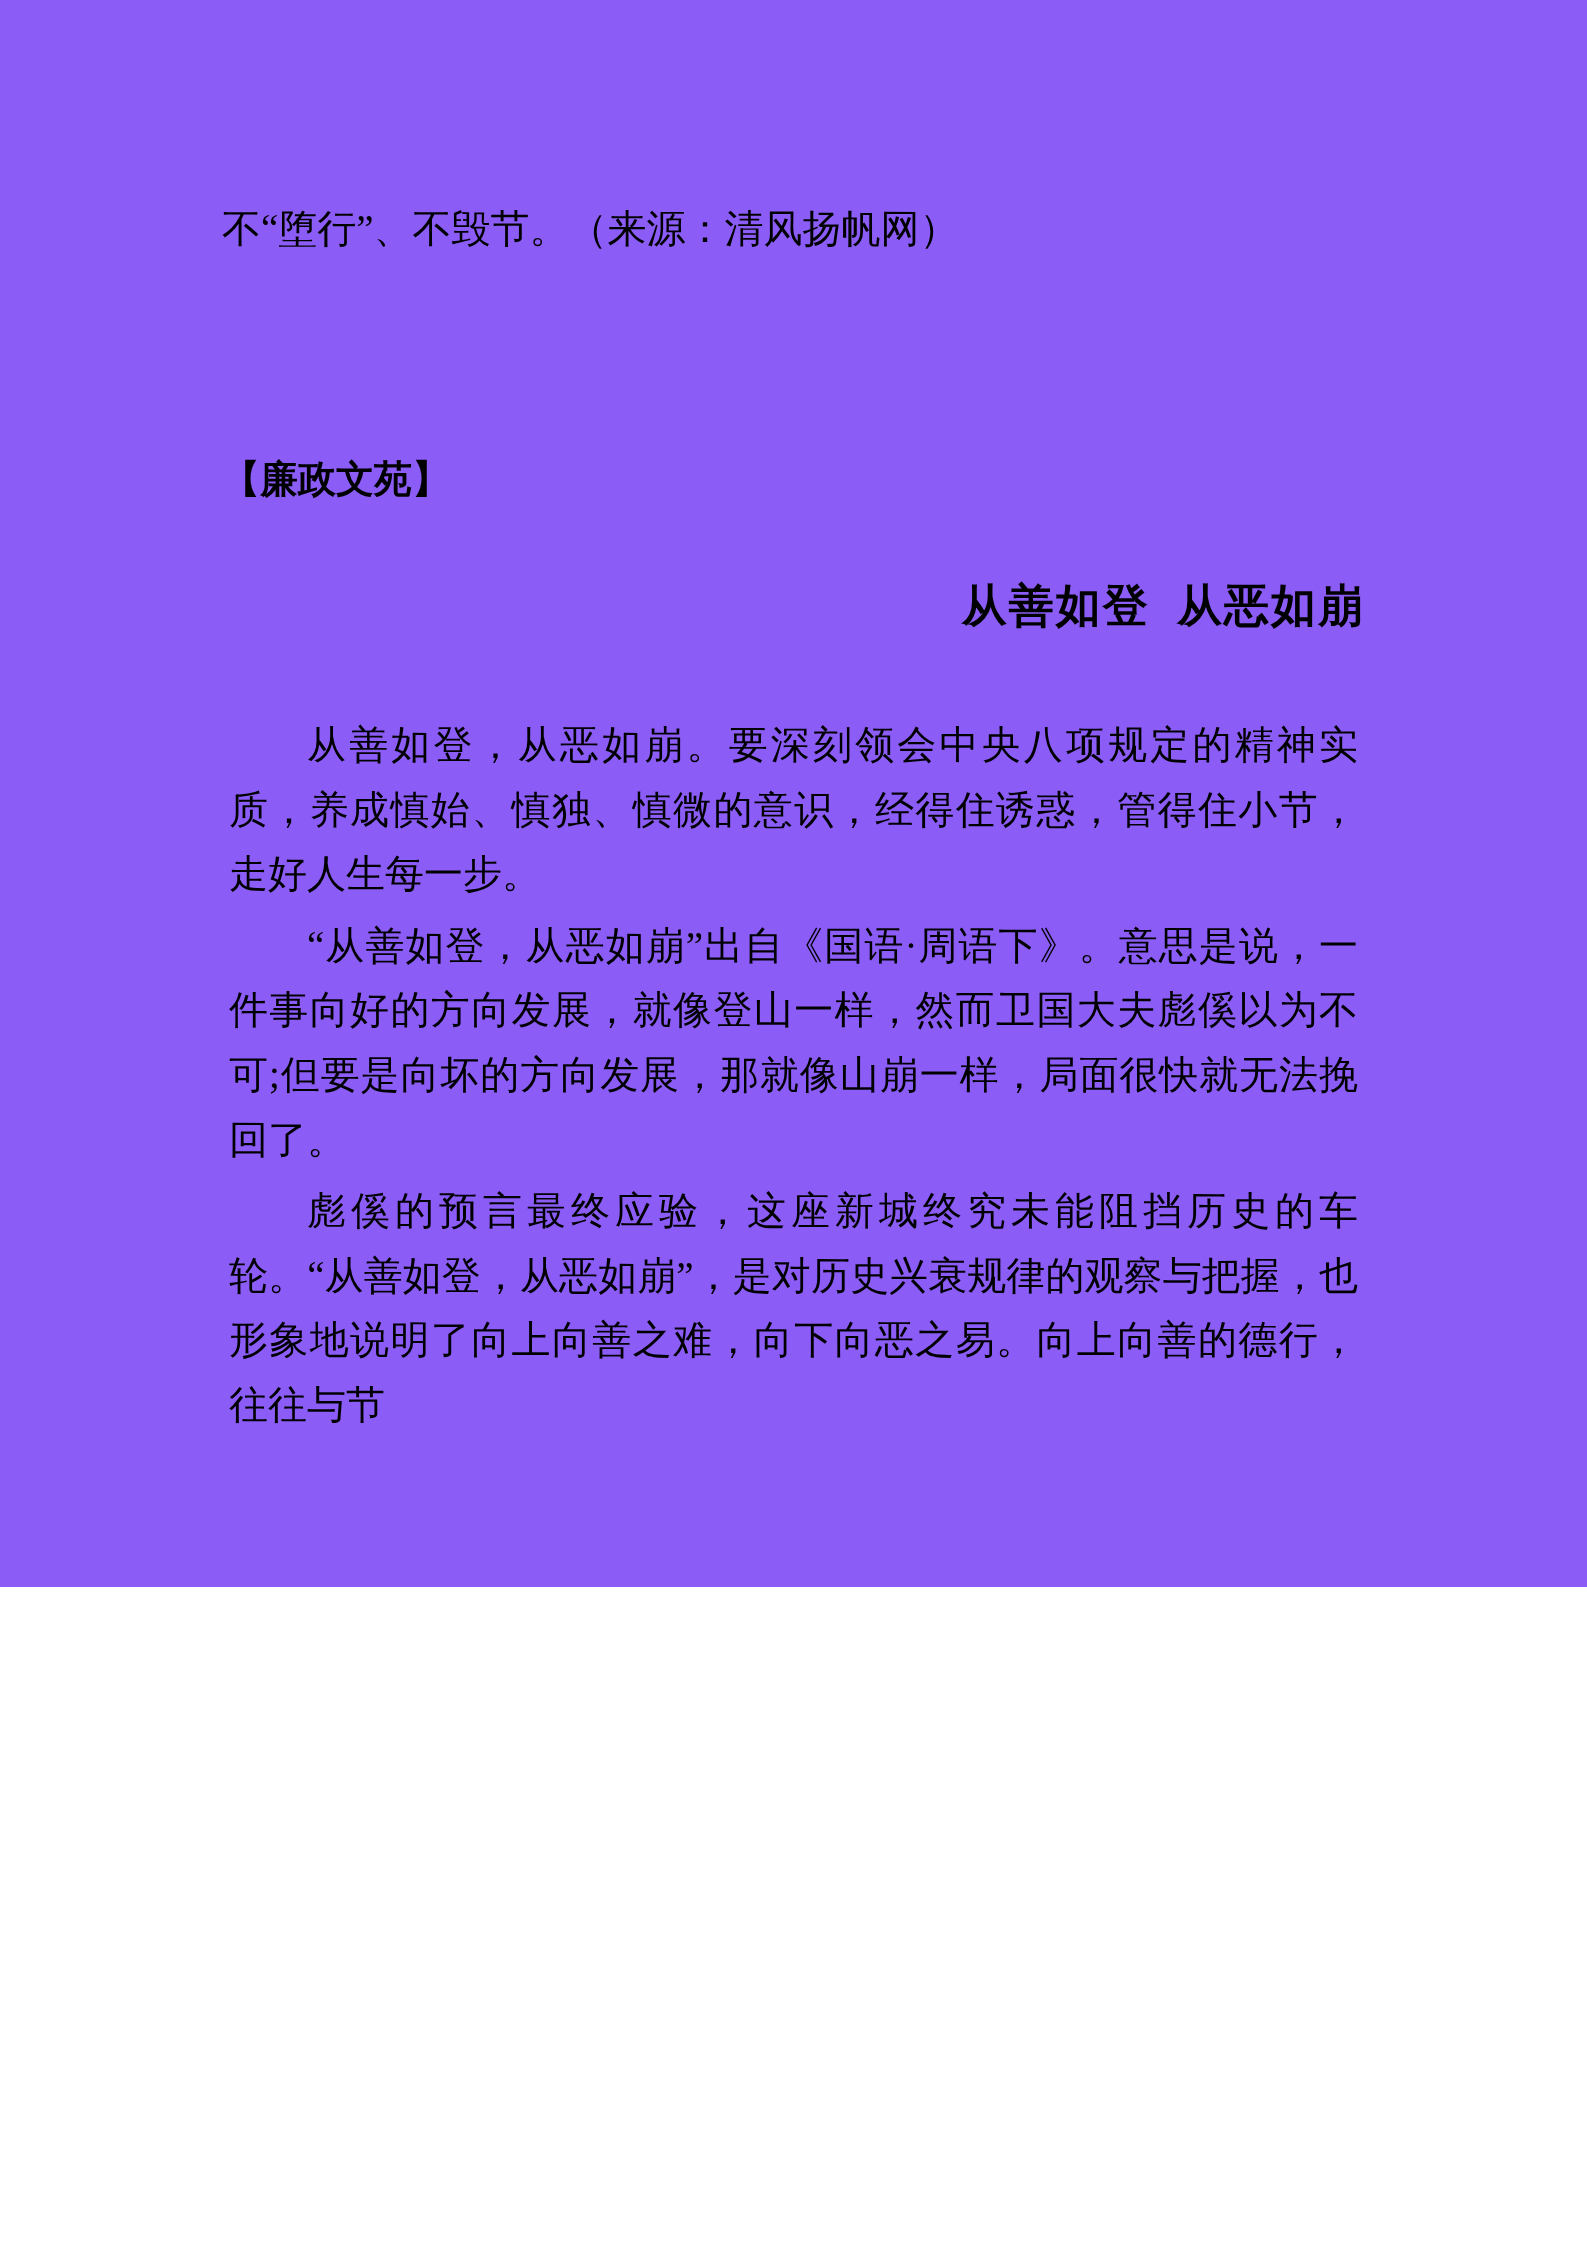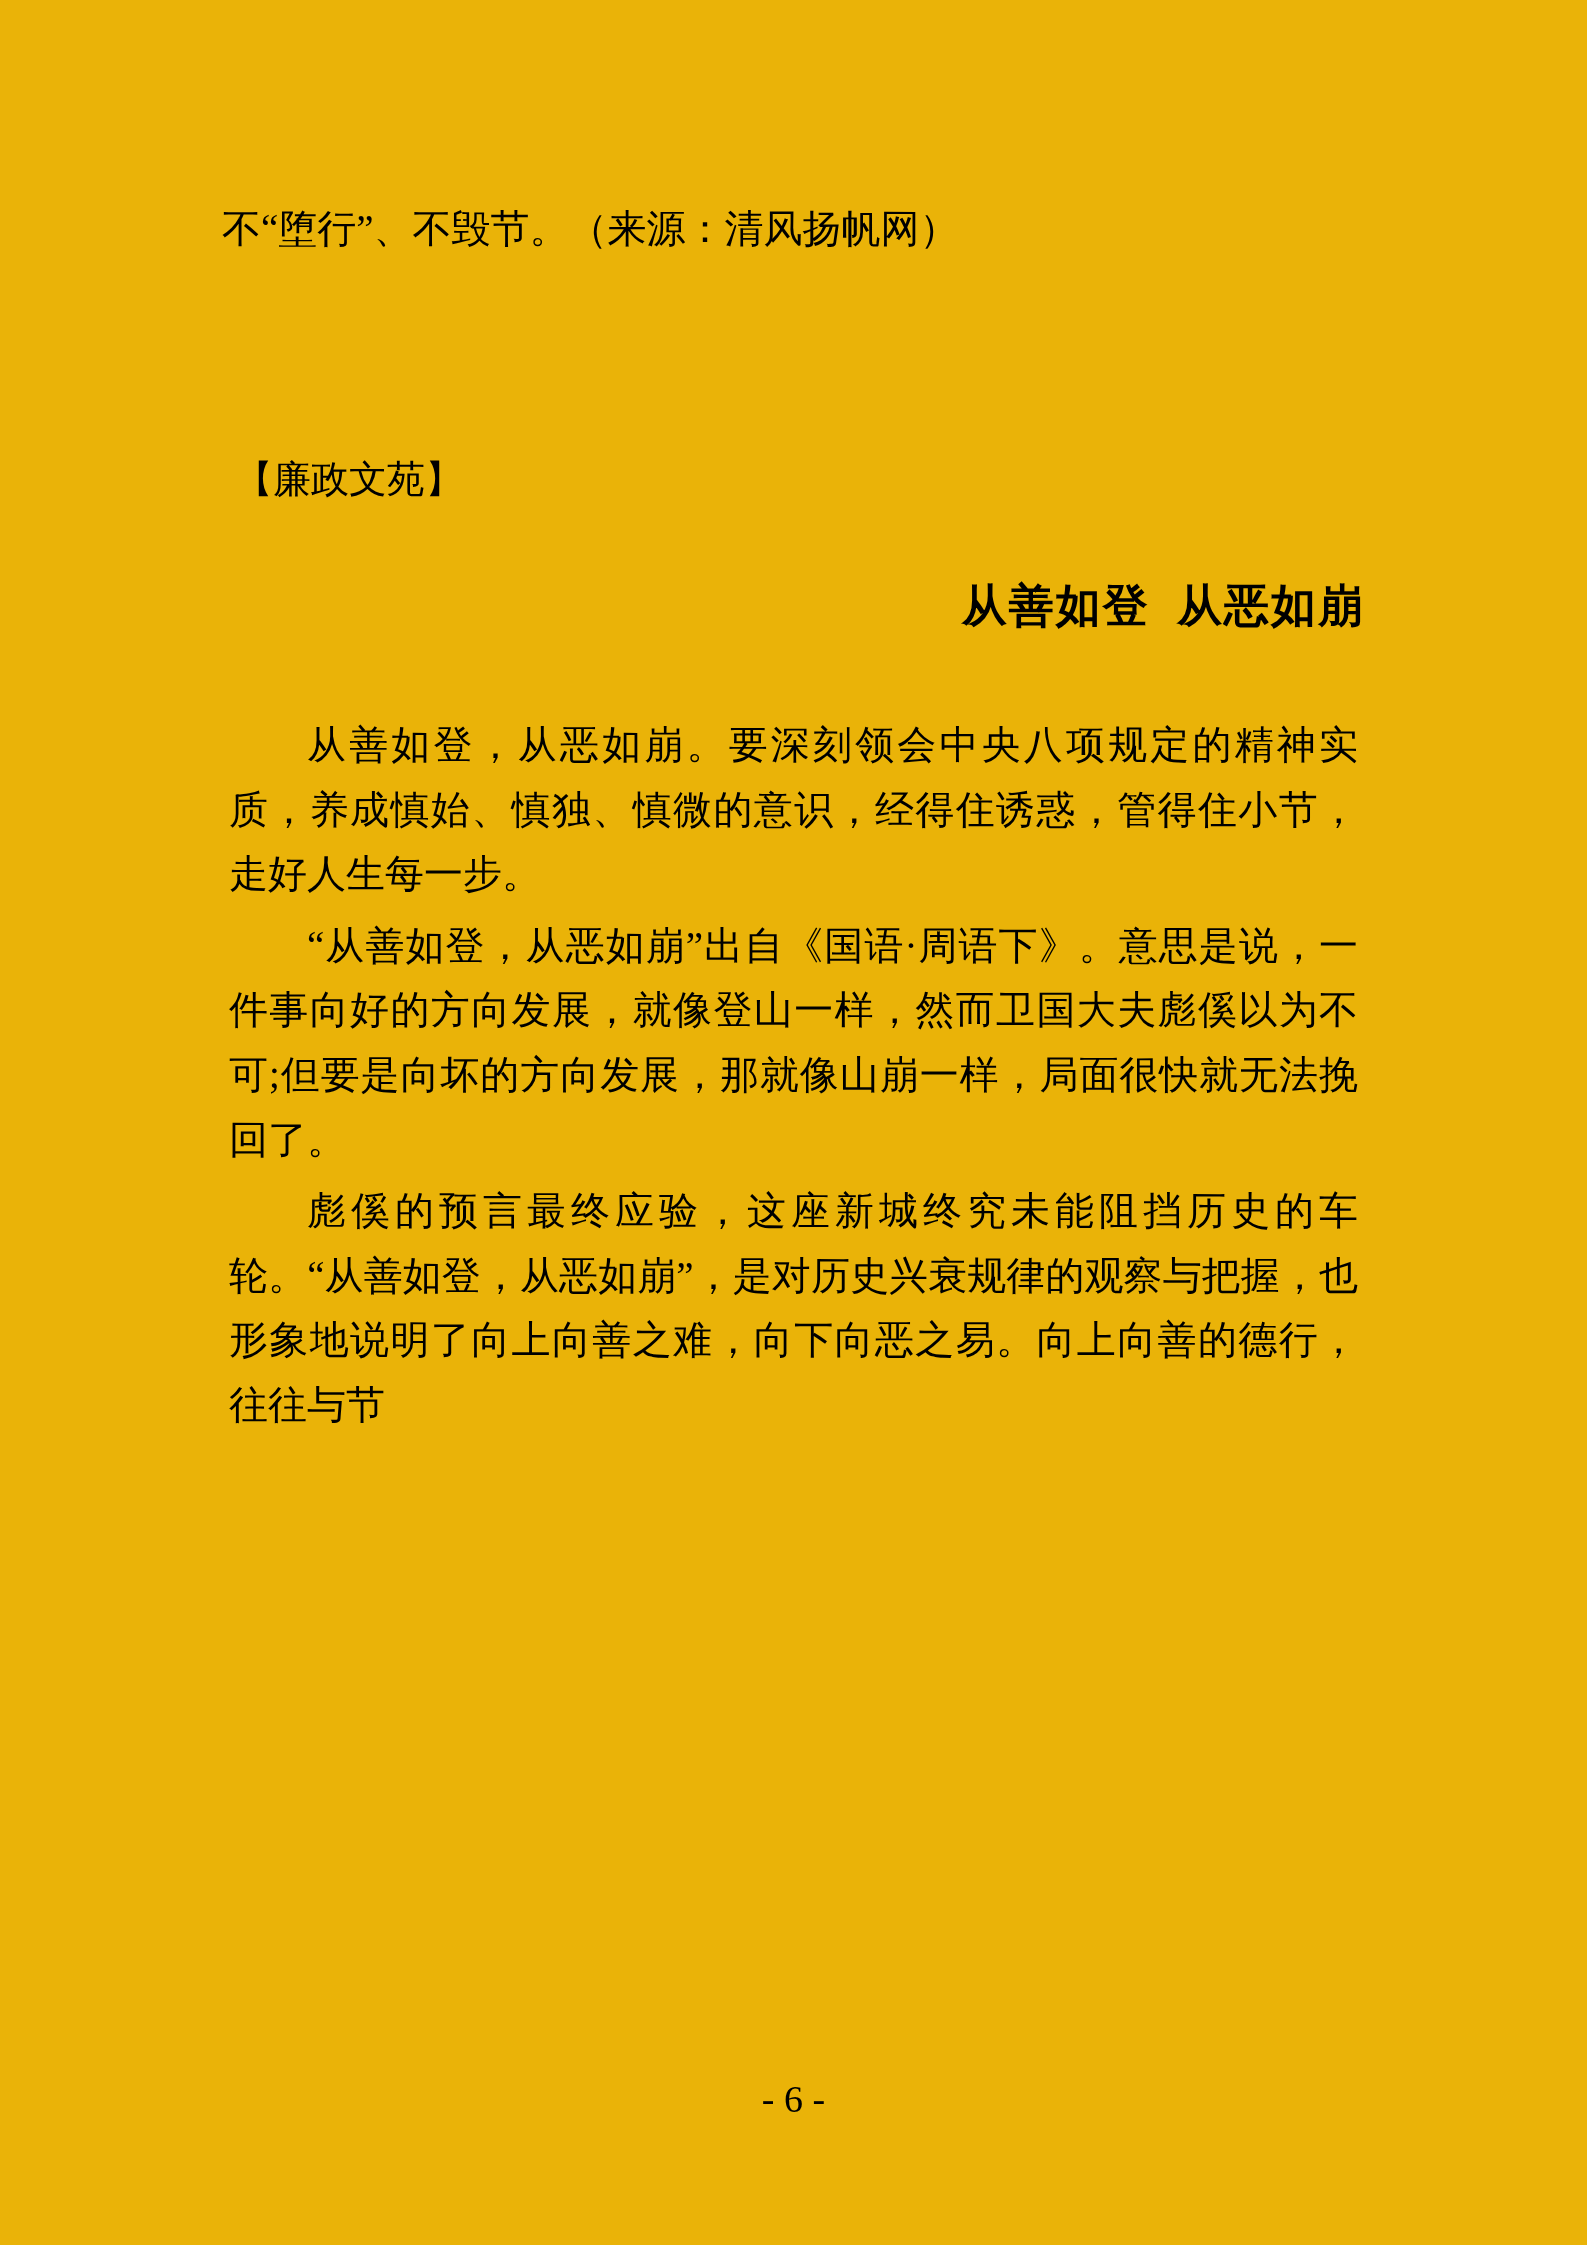--- a/index.html
+++ b/index.html
@@ -3,43 +3,42 @@
 <meta charset="utf-8">
 <style>
   html, body {
     margin: 0;
     padding: 0;
     background: #ffffff;
   }
   .page {
     position: relative;
     width: 1587px;
-    height: 2245px;
-    background: #eab308;
+    height: 1587px;
+    background: #8b5cf6;
     color: #000000;
     font-family: "Liberation Serif", "DejaVu Serif", serif;
     overflow: hidden;
   }
   .content-col {
     position: absolute;
     left: 222px;
     width: 1143px;
   }
   .continuation-line {
     top: 206px;
     font-size: 39px;
     line-height: 46px;
     white-space: nowrap;
   }
   .section-header {
     top: 456px;
     font-size: 38px;
-    font-weight: normal;
+    font-weight: bold;
     line-height: 46px;
-    margin-left: 13px;
   }
   .article-title {
     top: 578px;
     font-size: 45px;
     font-weight: bold;
     text-align: right;
     letter-spacing: 2px;
     word-spacing: 14px;
     line-height: 56px;
   }

